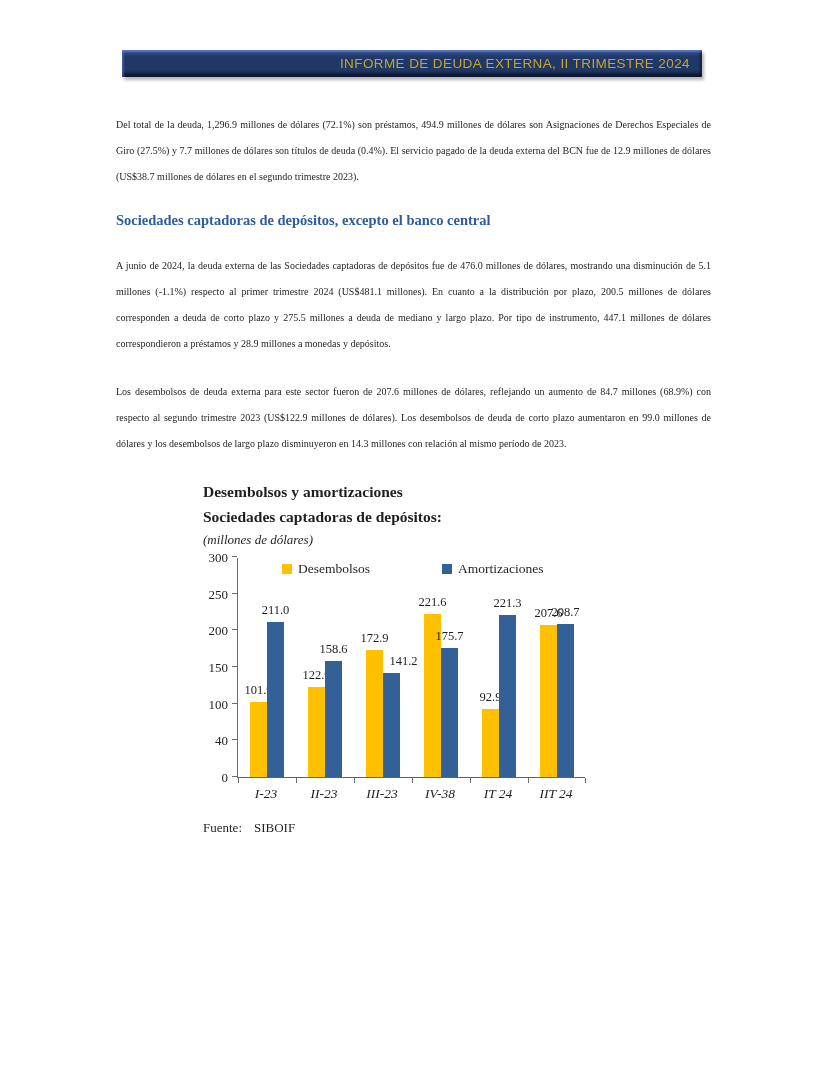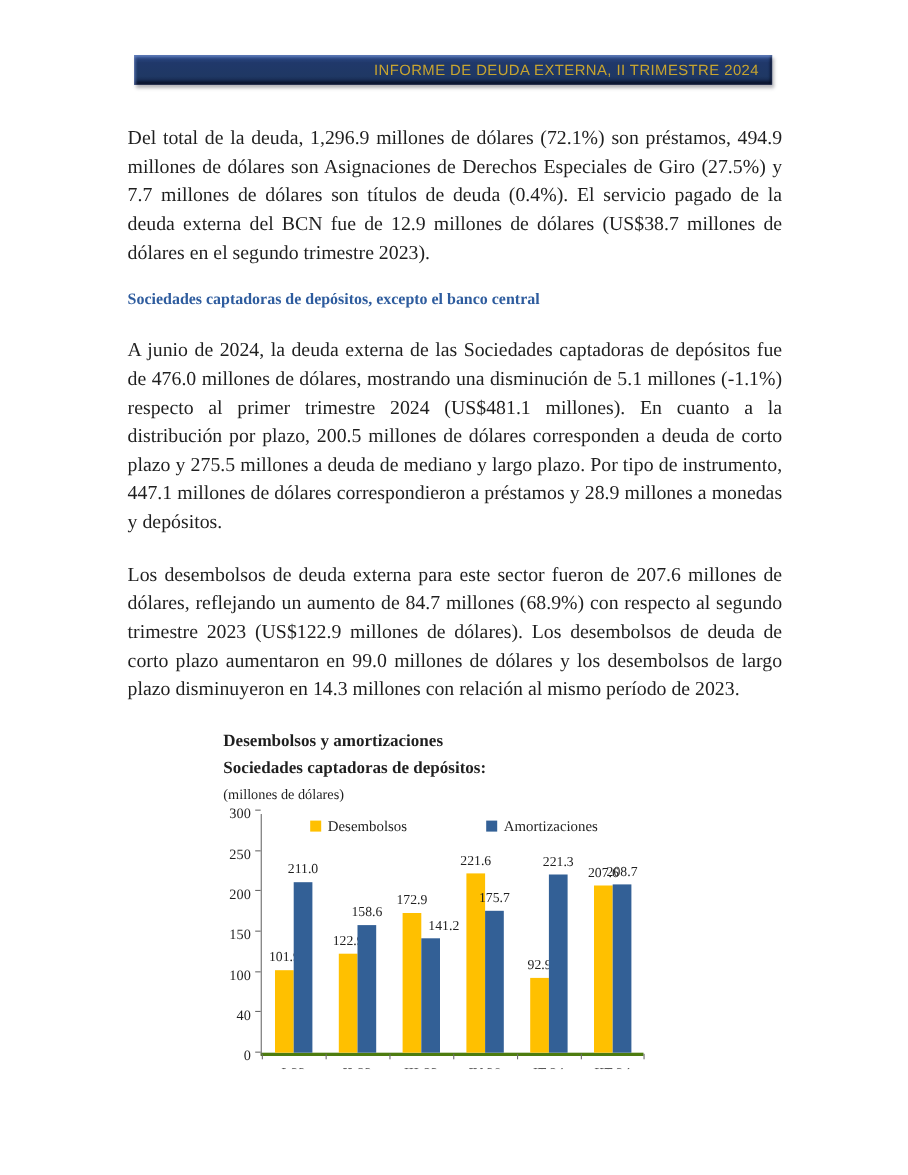--- a/index.html
+++ b/index.html
@@ -21,38 +21,38 @@
     display:flex; align-items:center; justify-content:flex-end;
     padding:0 12px 0 0;
   }
   .header-title {
     font-family:"Liberation Sans", sans-serif;
     font-size:13.5px; letter-spacing:.4px; color:#c7a42f; white-space:nowrap;
   }
   
   .content { position:absolute; left:116px; top:112px; width:595px; }
   .body-text {
-    font-size:18px; line-height:26px; text-align:justify; margin:0 0 22px;
+    font-size:10px; line-height:26px; text-align:justify; margin:0 0 22px;
   }
   .section-heading {
     font-size:14.5px; font-weight:bold; color:#2e5c9e; margin:0 0 24px;
   }
   
   .chart-block { margin-left:87px; margin-top:20px; width:470px; }
   .chart-title { font-size:15.5px; font-weight:bold; line-height:25px; }
-  .chart-subtitle { font-size:13px; margin:3px 0 10px; }
+  .chart-subtitle { font-size:13px; font-style:italic; margin:3px 0 10px; }
   .chart-area { display:flex; align-items:flex-end; }
   .y-axis { position:relative; width:34px; height:220px; }
   .ytick-label {
     position:absolute; right:9px; width:30px; text-align:right;
     font-size:13px; line-height:15px;
   }
   .plot {
     position:relative; width:348px; height:220px;
-    border-left:1px solid #6b6b6b; border-bottom:3px solid #4d7c0f;
+    border-left:1px solid #6b6b6b; border-bottom:1px solid #4d7c0f;
   }
   .ytick { position:absolute; left:-6px; width:5px; height:1px; background:#6b6b6b; }
   .xtick { position:absolute; bottom:-6px; width:1px; height:5px; background:#6b6b6b; }
   .bar { position:absolute; bottom:0; }
   .bar-label {
     position:absolute; width:52px; text-align:center;
     font-size:12.5px; line-height:15px; white-space:nowrap;
   }
   .legend {
     position:absolute; top:3px; left:44px; display:flex; gap:72px; white-space:nowrap;

